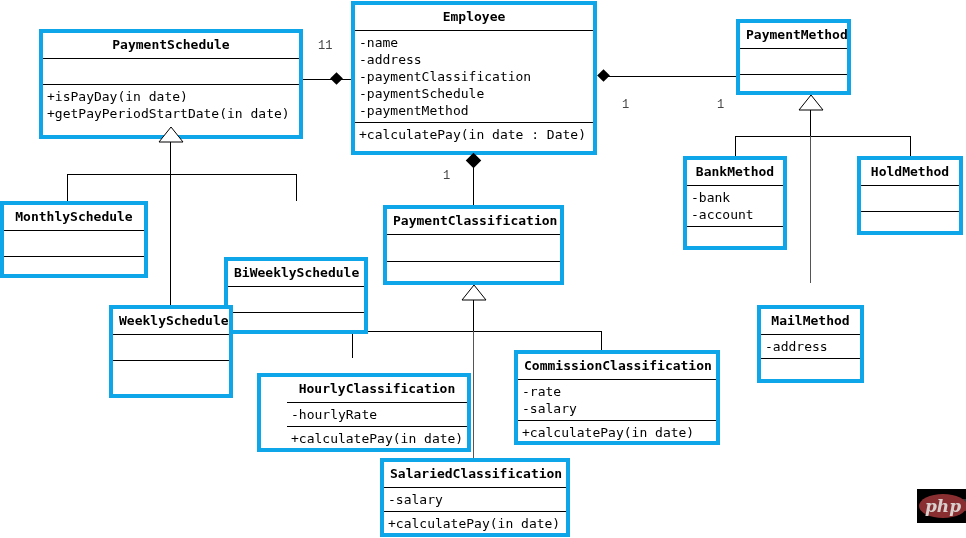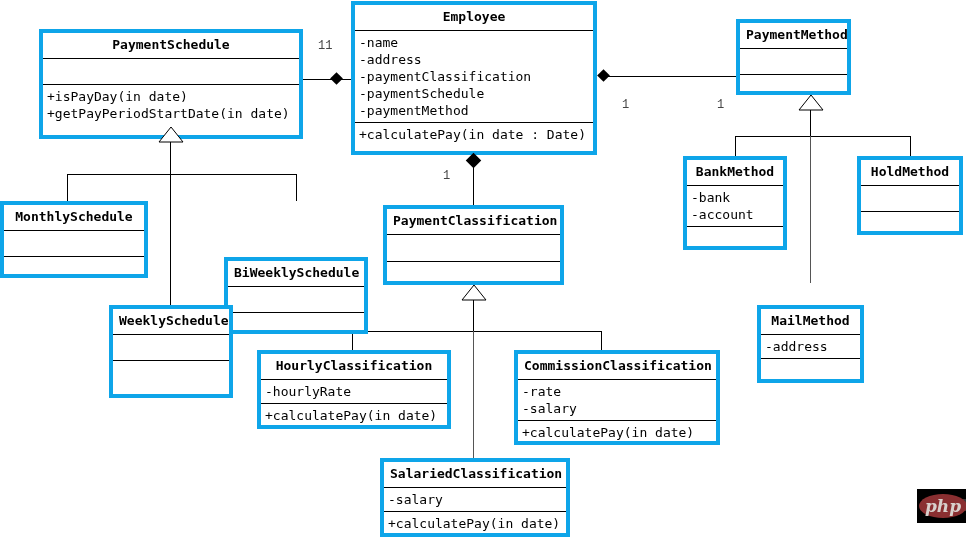--- a/index.html
+++ b/index.html
@@ -252,21 +252,21 @@
   </div>
 
   <div class="uml-class" style="left:757px; top:283px; width:107px; height:78px;margin-top:22px;">
     <div class="uml-name">MailMethod</div>
     <div class="uml-compartment">
       <span class="member">-address</span>
     </div>
     <div class="uml-compartment empty last" style="height:25px;"></div>
   </div>
 
-  <div class="uml-class" style="left:257px; top:350px; width:194px; height:79px;">
+  <div class="uml-class" style="left:257px; top:373px; width:214px; height:79px;padding-left:26px;">
     <div class="uml-name">HourlyClassification</div>
     <div class="uml-compartment">
       <span class="member">-hourlyRate</span>
     </div>
     <div class="uml-compartment last">
       <span class="member">+calculatePay(in date)</span>
     </div>
   </div>
 
   <div class="uml-class" style="left:495px; top:350px; width:206px; height:95px;margin-left:19px;">

